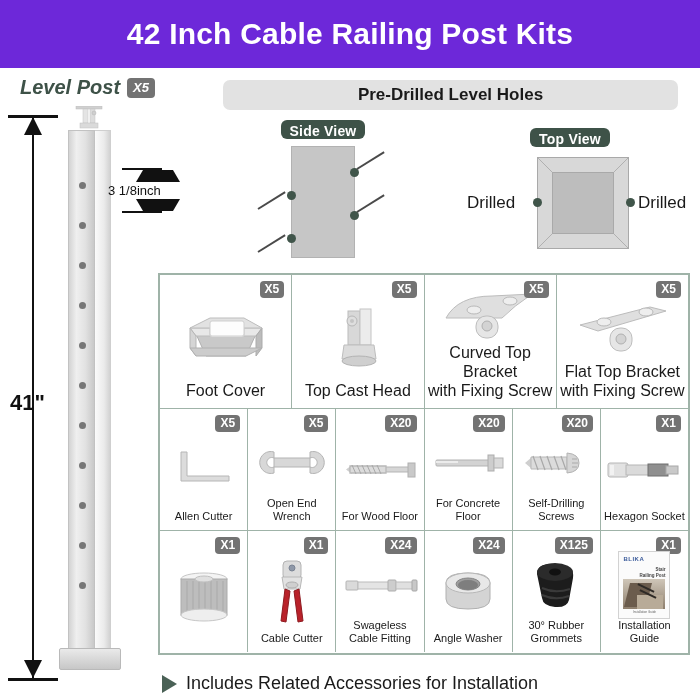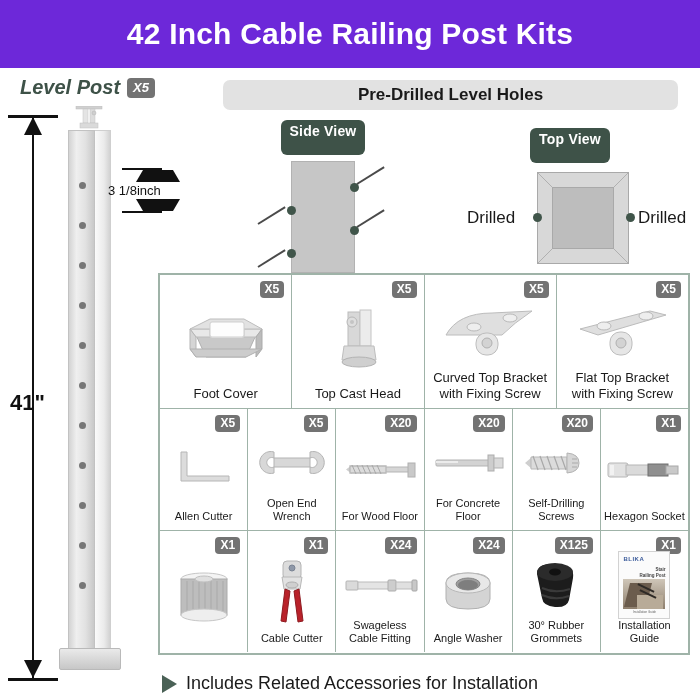--- a/index.html
+++ b/index.html
@@ -39,21 +39,21 @@
 
   .banner {
     position: absolute; left: 223px; top: 12px; width: 455px; height: 30px;
     background: #e2e2e2; border-radius: 7px;
     display: flex; align-items: center; justify-content: center;
   }
   .banner-text { font-size: 17px; font-weight: bold; color: #1a1a1a; }
 
   .pill {
     background: #3e5248; color: #fff; font-size: 14px; font-weight: bold;
-    border-radius: 6px; padding: 3px 9px 16px; display: inline-block;
+    border-radius: 6px; padding: 3px 9px 0; display: inline-block;
     letter-spacing: .2px;
   }
 
   
   .sideview-wrap { position: absolute; left: 258px; top: 52px; width: 130px; }
   .sideview-head { text-align: center; margin-bottom: 6px; }
   .sideview-body { position: relative; height: 115px; }
   .sv-rect {
     position: absolute; left: 33px; top: 0; width: 64px; height: 112px;
     background: #c6c6c6; border: 1px solid #b2b2b2;
@@ -153,21 +153,21 @@
   .cell .qty { position: absolute; right: 7px; top: 6px; }
   .cell .art {
     flex: 1 1 auto; width: 100%;
     display: flex; align-items: center; justify-content: center;
     padding-top: 20px;
   }
   .cell .caption {
     font-size: 11px; color: #1a1a1a; text-align: center;
     line-height: 1.18; padding: 0 3px; white-space: pre-line;
   }
-  .grid-row.r1 .caption { font-size: 13px; }
+  .grid-row.r1 .caption { font-size: 16px; }
 
   
   .footer {
     position: absolute; left: 0; bottom: 6px; width: 700px;
     display: flex; align-items: center; justify-content: center; gap: 9px;
   }
   .tri {
     width: 0; height: 0; border-top: 9px solid transparent;
     border-bottom: 9px solid transparent; border-left: 15px solid #4a6156;
   }

